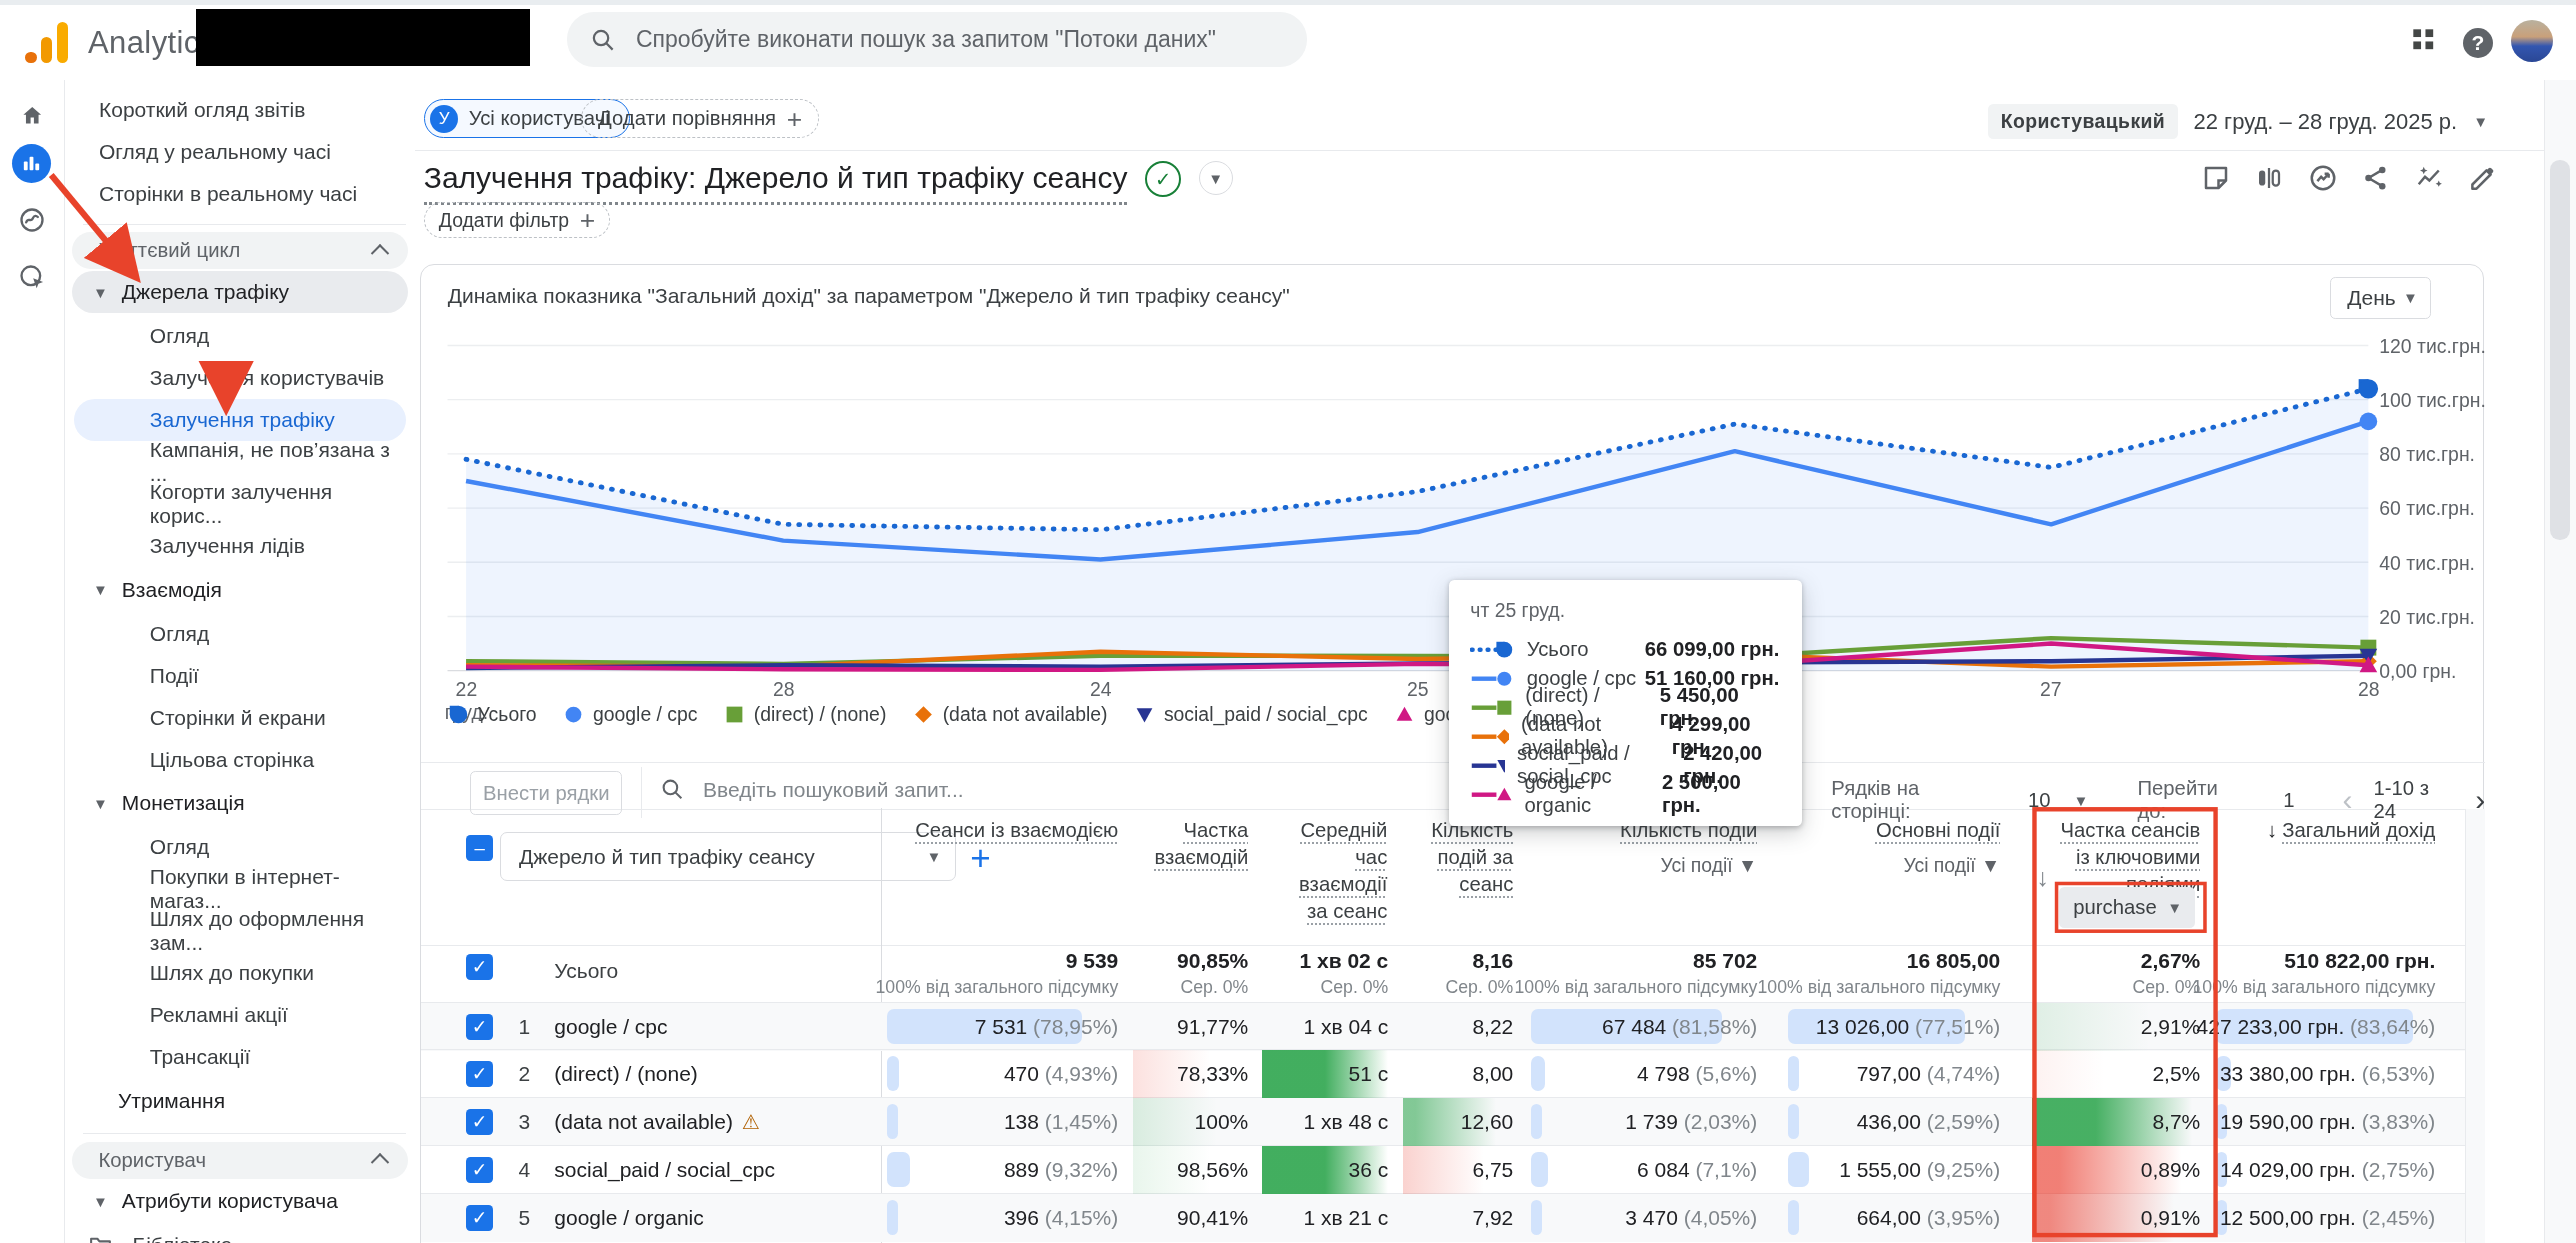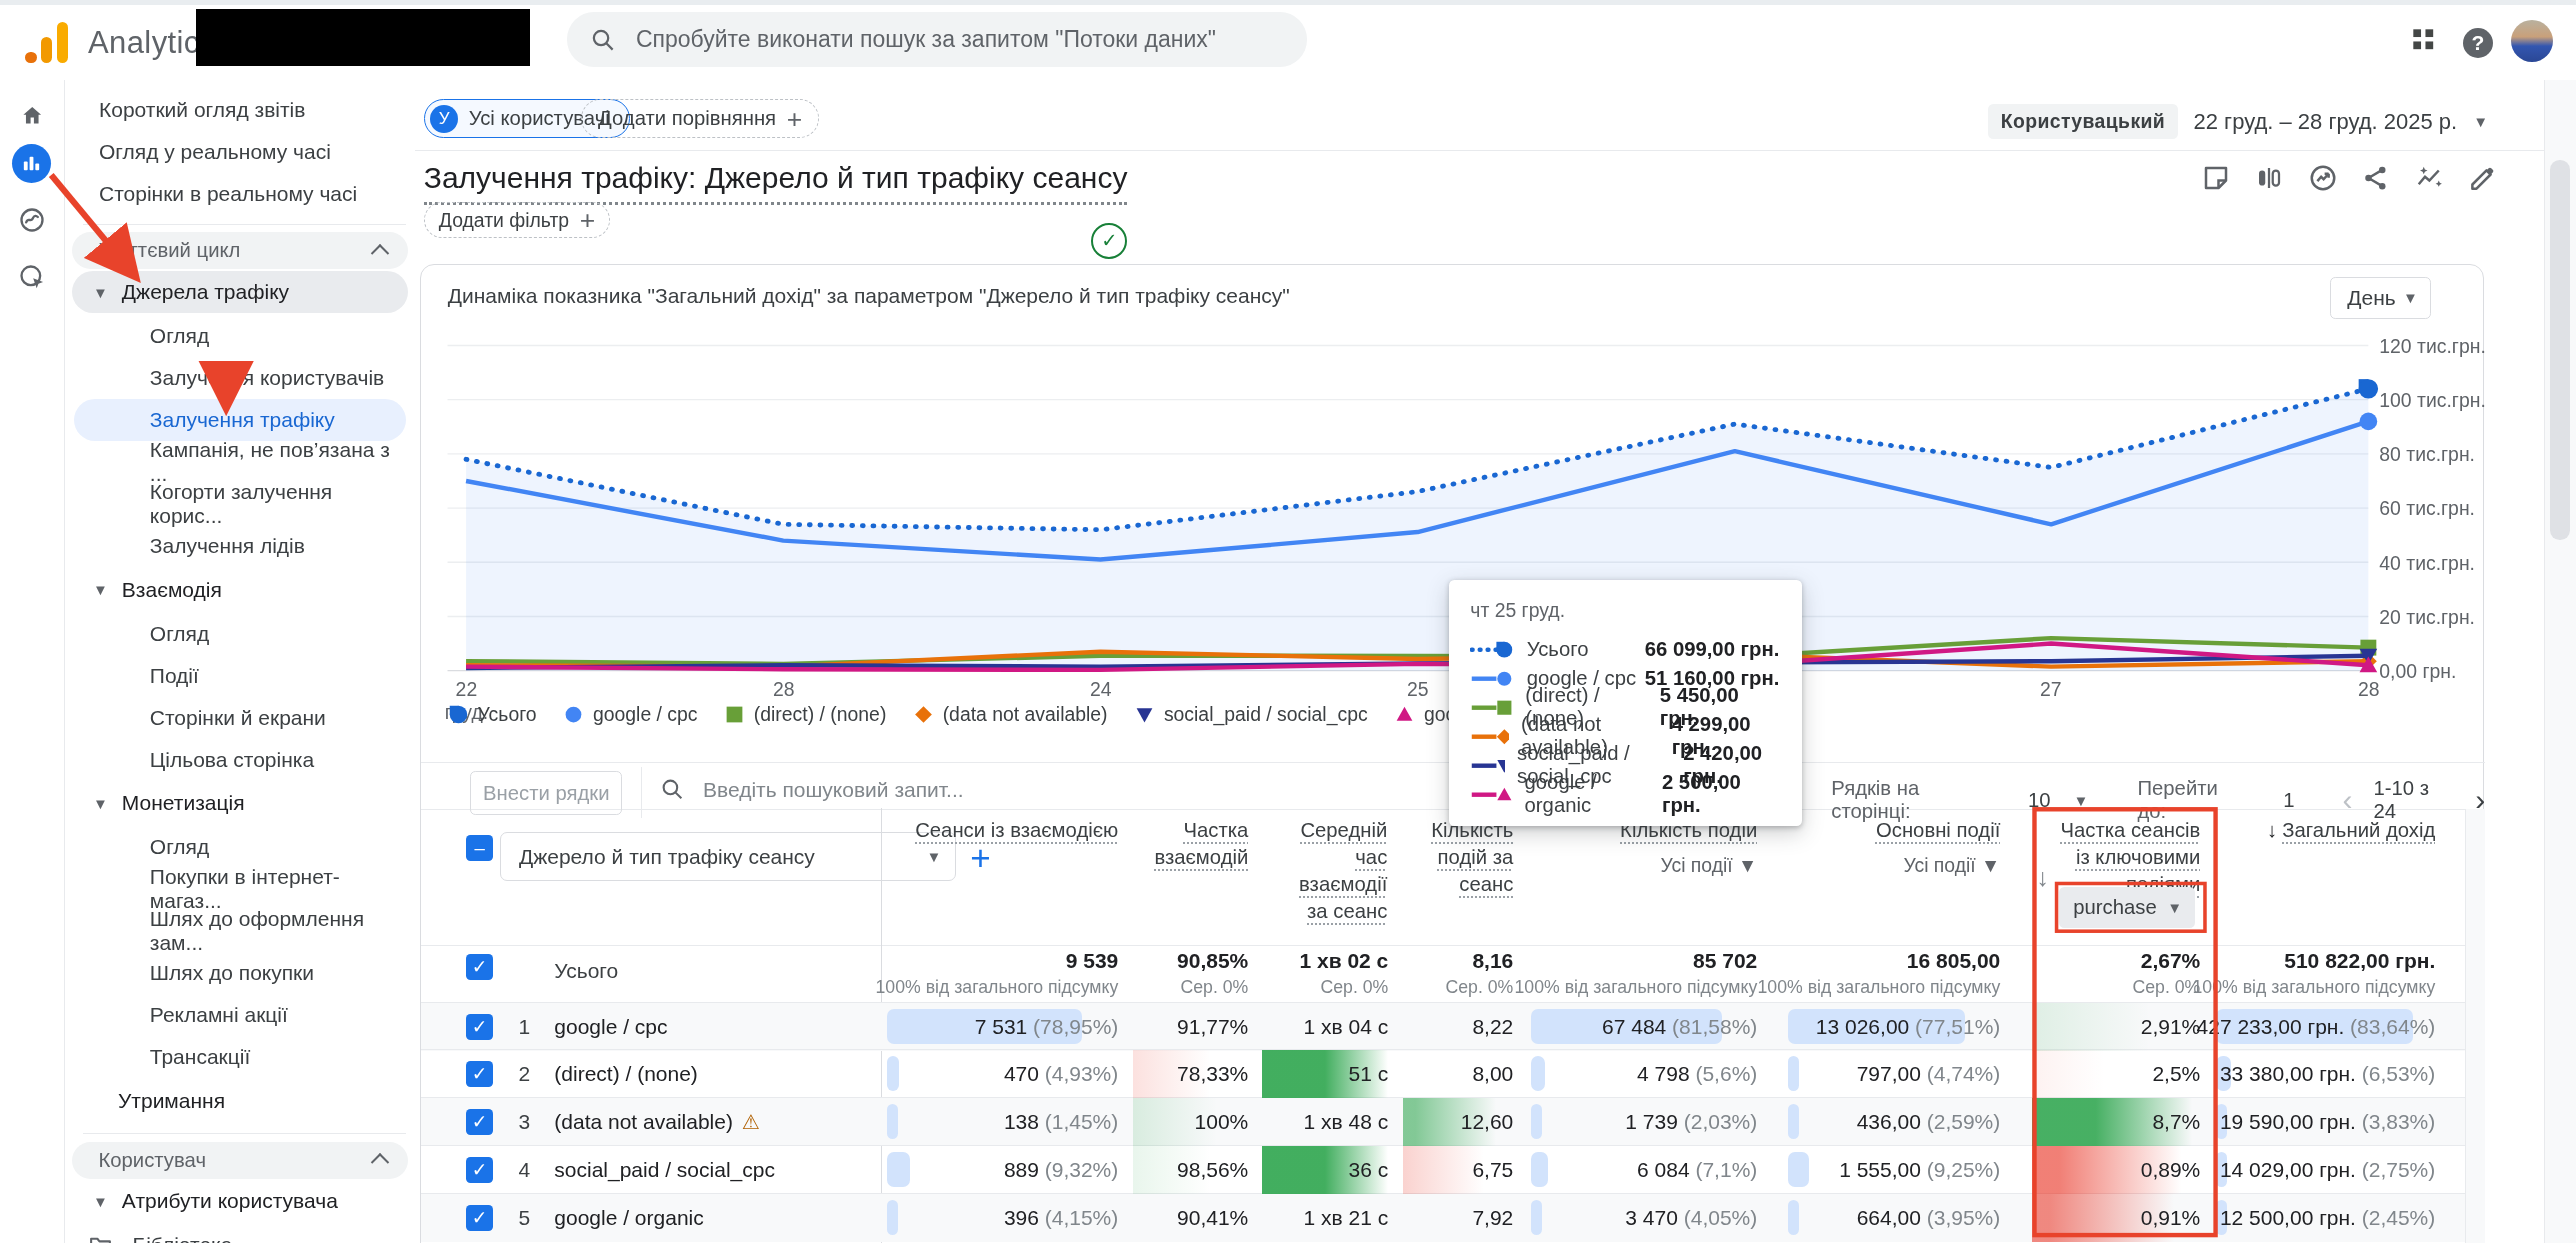--- a/index.html
+++ b/index.html
@@ -44,21 +44,21 @@
   .chip{display:inline-flex;align-items:center;height:37px;border-radius:19.4px;font-size:20.3px;color:#3c4043;}
   #chip-aud{position:absolute;left:8.8px;top:19.4px;border:1.8px solid #1a73e8;background:#f5f9ff;padding:0 19.4px 0 5.3px;gap:10.6px;}
   #chip-aud .ava{width:28px;height:28px;border-radius:50%;background:#1a73e8;color:#fff;font-size:17px;display:flex;align-items:center;justify-content:center;}
   #chip-cmp{position:absolute;left:166px;top:19.4px;border:1.8px dashed #bdc1c6;padding:0 16px;gap:10.6px;color:#3c4043;}
   .plus{color:#5f6368;font-size:26.5px;line-height:1;font-weight:400;}
   #hdr-div{position:absolute;left:0;top:70px;width:2161px;border-top:0.9px solid #e8eaed;}
   #datebar{position:absolute;right:88px;top:24px;display:flex;align-items:center;gap:16px;}
   #date-mode{background:#f1f3f4;border-radius:5.3px;padding:6.2px 12.4px;font-size:19.4px;font-weight:bold;color:#3c4043;letter-spacing:0.4px;}
   #date-range{font-size:22px;color:#3c4043;}
   .caret{font-size:15px;color:#5f6368;}
-  #title-row{position:absolute;left:8.8px;top:81px;display:flex;align-items:flex-end;gap:17.7px;flex-direction:column;}
+  #title-row{position:absolute;left:8.8px;top:81px;display:flex;align-items:flex-start;gap:17.7px;}
   #page-title{font-size:30px;color:#202124;border-bottom:3.5px dotted #80868b;padding-bottom:7px;}
   #ok-badge{width:32px;height:32px;border-radius:50%;border:2.7px solid #188038;color:#188038;font-size:19.4px;display:flex;align-items:center;justify-content:center;font-weight:bold;}
   #title-caret{width:32px;height:32px;border-radius:50%;border:1.8px solid #dadce0;display:flex;align-items:center;justify-content:center;}
   #chip-flt{position:absolute;left:8.8px;top:122px;height:34px;border:1.8px dashed #bdc1c6;padding:0 14px;gap:10.6px;font-size:19.4px;}
   #toolbar{position:absolute;right:76px;top:81px;display:flex;gap:19.4px;}
   .tbi{width:34px;height:34px;display:flex;align-items:center;justify-content:center;}
   
   #card{position:absolute;left:5.3px;top:184px;width:2064px;height:1069px;border:0.9px solid #dadce0;border-radius:14px;background:#fff;box-sizing:border-box;}
   #card-title{position:absolute;left:26.5px;top:19.4px;font-size:21px;color:#3c4043;}
   #gran{position:absolute;left:1909px;top:11.5px;width:101px;height:42px;border:0.9px solid #dadce0;border-radius:5.3px;

